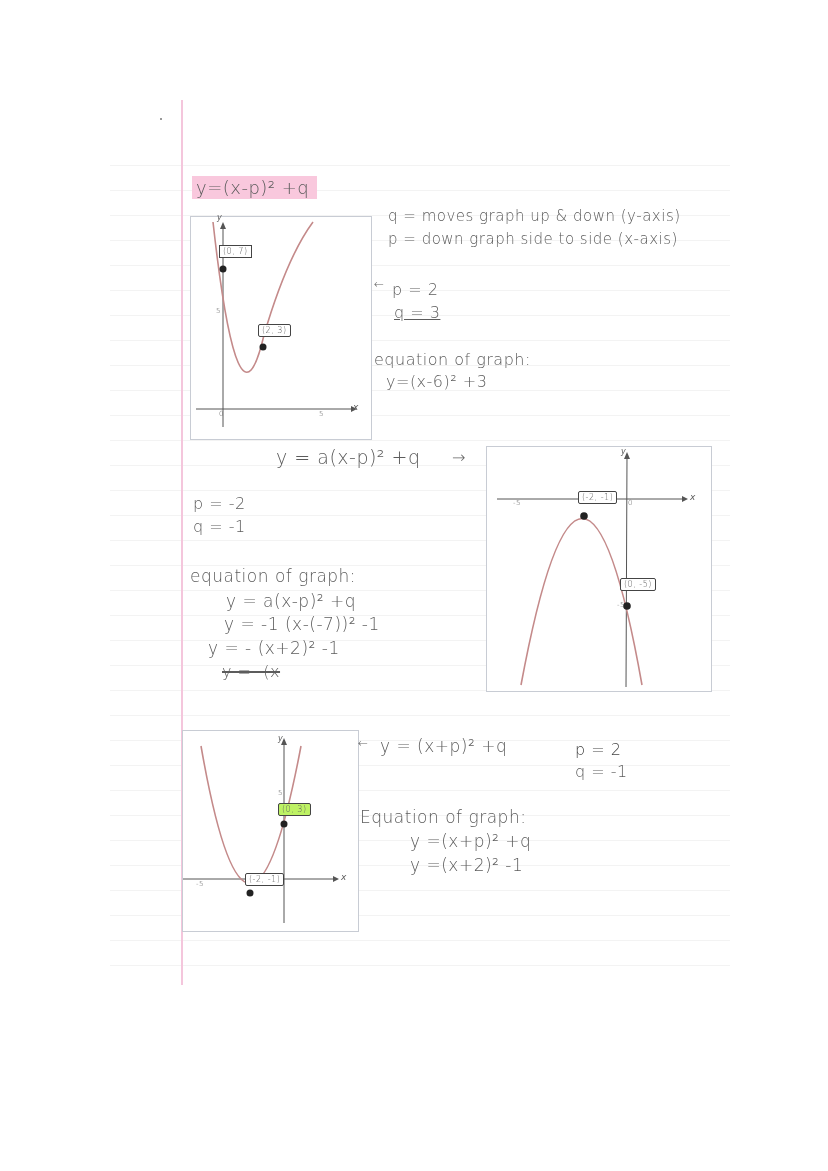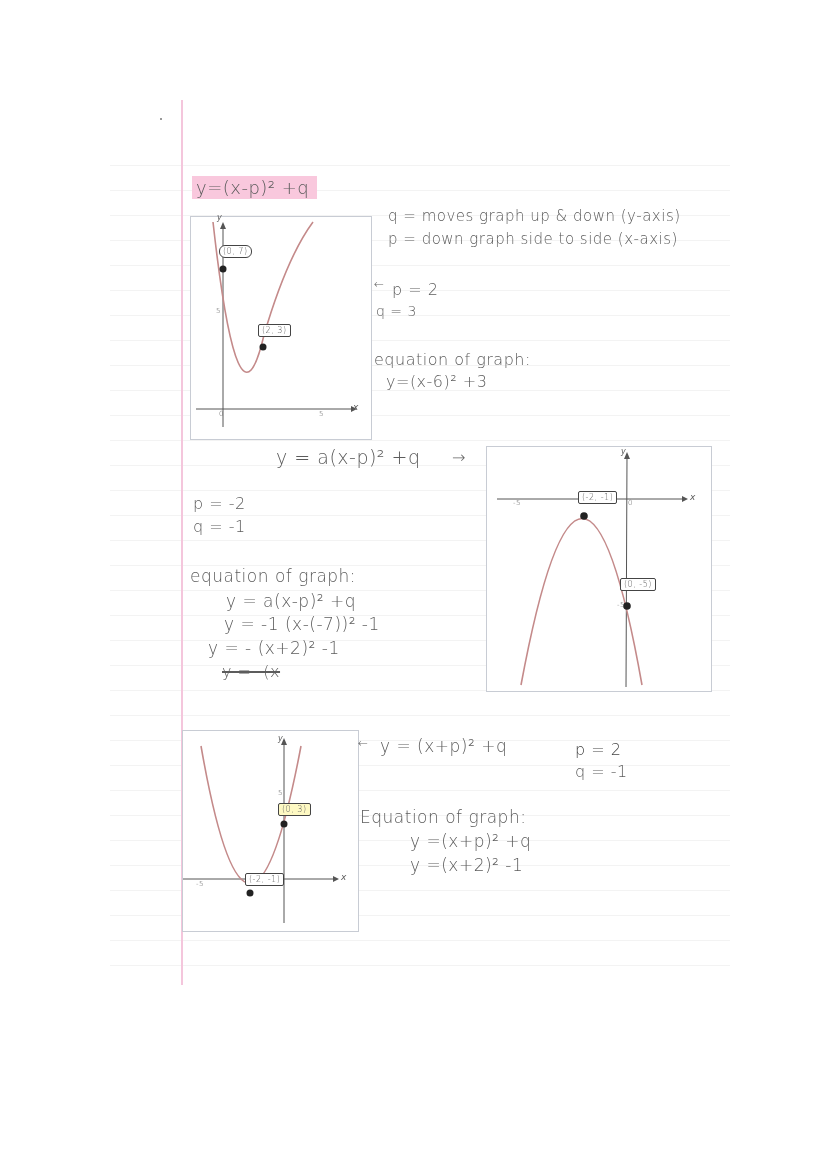--- a/index.html
+++ b/index.html
@@ -78,27 +78,27 @@
     <polygon points="29,12 32,5 35,12" fill="#555"></polygon>
     <path d="M 22 5 Q 47 230 73 118 Q 96 40 122 5" fill="none" stroke="#c48a8a" stroke-width="1.6"></path>
     <circle cx="32" cy="52" r="3.5" fill="#222"></circle>
     <circle cx="72" cy="130" r="3.5" fill="#222"></circle>
   </svg>
   <span class="hw" style="left:26px; top:-4px; font-size:8px; font-style:italic;">y</span>
   <span class="hw" style="left:162px; top:185px; font-size:9px; font-style:italic;">x</span>
   <span class="hw" style="left:28px; top:193px; font-size:7px;">0</span>
   <span class="hw" style="left:128px; top:193px; font-size:7px;">5</span>
   <span class="hw" style="left:25px; top:90px; font-size:7px;">5</span>
-  <span class="hw" style="left:28px; top:28px; font-size:8px; border:1px solid #444; border-radius:6px; padding:1px 3px; background:#fff;">(0, 7)</span>
+  <span class="hw" style="left:28px; top:28px; font-size:8px; border:1px solid #444; border-radius:0; padding:1px 3px; background:#fff;">(0, 7)</span>
   <span class="hw" style="left:67px; top:107px; font-size:8px; border:1px solid #444; border-radius:2px; padding:1px 3px; background:#fff;">(2, 3)</span>
 </div>
 
 <div class="hw arrow" style="left:374px; top:277px; font-size:12px;">←</div>
 <div class="hw" style="left:392px; top:280px; font-size:16px;">p = 2</div>
-<div class="hw" style="left:376px; top:303px; font-size:14px;">q = 3</div>
+<div class="hw" style="left:394px; top:303px; font-size:16px;text-decoration:underline;">q = 3</div>
 <div class="hw" style="left:374px; top:350px; font-size:16px;">equation of graph:</div>
 <div class="hw" style="left:386px; top:372px; font-size:16px;">y=(x-6)² +3</div>
 
 <div class="hw" style="left:276px; top:446px; font-size:19px;">y = a(x-p)² +q</div>
 <div class="hw arrow" style="left:452px; top:448px; font-size:16px;">→</div>
 
 <div class="hw" style="left:193px; top:494px; font-size:16px;">p = -2</div>
 <div class="hw" style="left:193px; top:517px; font-size:16px;">q = -1</div>
 
 <div class="hw" style="left:190px; top:566px; font-size:17px;">equation of graph:</div>
@@ -134,21 +134,21 @@
     <polygon points="98,14 101,7 104,14" fill="#555"></polygon>
     <path d="M 18 15 Q 66 290 118 15" fill="none" stroke="#c48a8a" stroke-width="1.6"></path>
     <circle cx="67" cy="162" r="3.5" fill="#222"></circle>
     <circle cx="101" cy="93" r="3.5" fill="#222"></circle>
   </svg>
   <span class="hw" style="left:95px; top:3px; font-size:8px; font-style:italic;">y</span>
   <span class="hw" style="left:158px; top:141px; font-size:9px; font-style:italic;">x</span>
   <span class="hw" style="left:95px; top:148px; font-size:7px;">0</span>
   <span class="hw" style="left:13px; top:149px; font-size:7px;">-5</span>
   <span class="hw" style="left:95px; top:58px; font-size:7px;">5</span>
-  <span class="hw" style="left:95px; top:72px; font-size:8px; border:1px solid #444; border-radius:2px; padding:1px 3px; background:#fef9c3;">(0, 3)</span>
+  <span class="hw" style="left:95px; top:72px; font-size:8px; border:1px solid #444; border-radius:2px; padding:1px 3px; background:#bef264;">(0, 3)</span>
   <span class="hw" style="left:62px; top:142px; font-size:8px; border:1px solid #444; border-radius:2px; padding:1px 3px; background:#fff;">(-2, -1)</span>
 </div>
 
 <div class="hw arrow" style="left:358px; top:736px; font-size:12px;">←</div>
 <div class="hw" style="left:380px; top:736px; font-size:17px;">y = (x+p)² +q</div>
 <div class="hw" style="left:575px; top:740px; font-size:16px; color:#444;">p = 2</div>
 <div class="hw" style="left:575px; top:762px; font-size:16px;">q = -1</div>
 
 <div class="hw" style="left:360px; top:807px; font-size:17px;">Equation of graph:</div>
 <div class="hw" style="left:410px; top:831px; font-size:17px;">y =(x+p)² +q</div>

